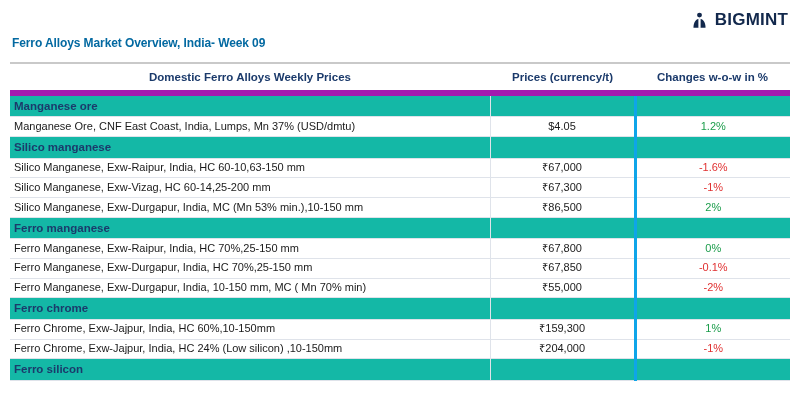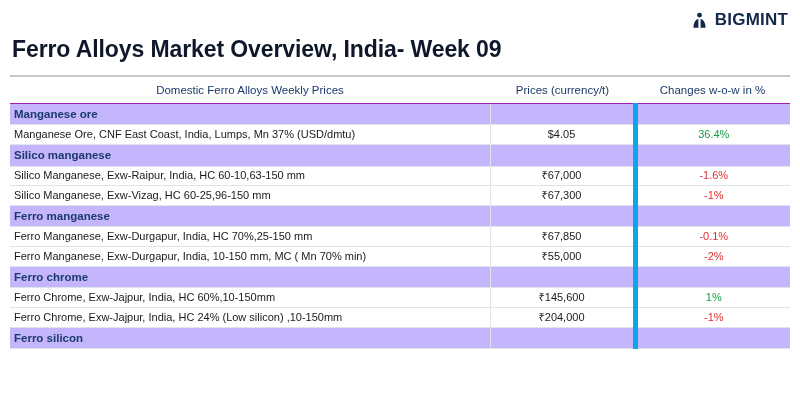--- a/index.html
+++ b/index.html
@@ -42,45 +42,45 @@
     display: inline-block;
   }
   .brand-text {
     font-size: 17px;
     font-weight: bold;
     letter-spacing: 0.2px;
     color: #12284c;
     font-family: "Liberation Sans", sans-serif;
   }
   .title {
-    font-size: 23px;
-    font-weight: bold;
-    color: #0f172a;
+    font-size: 12px;
+    font-weight: bold;
+    color: #0369a1;
     margin: 6px 0 12px 2px;
     letter-spacing: -0.1px;
   }
   .title-rule {
     margin-top: 7px;
     border-bottom: 2px solid #c9c9c9;
   }
   
   table.market {
     width: 100%;
     border-collapse: collapse;
     margin-top: 0px;
     font-size: 11px;
     table-layout: fixed;
   }
   table.market th {
     font-size: 11.5px;
-    font-weight: normal;
+    font-weight: bold;
     color: #1b3a6b;
     padding: 7px 6px;
     text-align: center;
-    border-bottom: 1px solid #a21caf;
+    border-bottom: 6px solid #a21caf;
     vertical-align: middle;
   }
   th.col-item {
     text-align: left;
     padding-left: 4px;
   }
   th.col-price { width: 145px; }
   th.col-change { width: 155px; }
 
   td {
@@ -91,32 +91,32 @@
   }
   td.item {
     text-align: left;
     padding-left: 4px;
     color: #1a1a1a;
     font-size: 11px;
   }
   td.price {
     text-align: center;
     border-left: 1px solid #dfe3ea;
-    border-right: 5px solid #0ea5e9;
+    border-right: 3px solid #0ea5e9;
     font-size: 11px;
   }
   td.change {
     text-align: center;
     font-size: 11px;
   }
   tr.group td {
     font-weight: bold;
     color: #1b3a6b;
     font-size: 11.5px;
-    background: #c4b5fd;
+    background: #14b8a6;
     padding-top: 3px;
     padding-bottom: 3px;
   }
   tr.group td.item {
     border-bottom: 1px solid #dfe3ea;
   }
   .up { color: #1a9c4a; }
   .down { color: #e03030; }
   .flat { color: #1a9c4a; }
 </style>
@@ -157,60 +157,70 @@
     </thead>
     <tbody>
         <tr class="group">
           <td class="item">Manganese ore</td>
           <td class="price"></td>
           <td class="change"></td>
         </tr>
         <tr>
           <td class="item">Manganese Ore, CNF East Coast, India, Lumps, Mn 37% (USD/dmtu)</td>
           <td class="price">$4.05</td>
-          <td class="change up">36.4%</td>
+          <td class="change up">1.2%</td>
         </tr>
         <tr class="group">
           <td class="item">Silico manganese</td>
           <td class="price"></td>
           <td class="change"></td>
         </tr>
         <tr>
           <td class="item">Silico Manganese, Exw-Raipur, India, HC 60-10,63-150 mm</td>
           <td class="price">₹67,000</td>
           <td class="change down">-1.6%</td>
         </tr>
         <tr>
-          <td class="item">Silico Manganese, Exw-Vizag, HC 60-25,96-150 mm</td>
+          <td class="item">Silico Manganese, Exw-Vizag, HC 60-14,25-200 mm</td>
           <td class="price">₹67,300</td>
           <td class="change down">-1%</td>
         </tr>
+        <tr>
+          <td class="item">Silico Manganese, Exw-Durgapur, India, MC (Mn 53% min.),10-150 mm</td>
+          <td class="price">₹86,500</td>
+          <td class="change up">2%</td>
+        </tr>
         <tr class="group">
           <td class="item">Ferro manganese</td>
           <td class="price"></td>
           <td class="change"></td>
+        </tr>
+        <tr>
+          <td class="item">Ferro Manganese, Exw-Raipur, India, HC 70%,25-150 mm</td>
+          <td class="price">₹67,800</td>
+          <td class="change flat">0%</td>
         </tr>
         <tr>
           <td class="item">Ferro Manganese, Exw-Durgapur, India, HC 70%,25-150 mm</td>
           <td class="price">₹67,850</td>
           <td class="change down">-0.1%</td>
         </tr>
         <tr>
           <td class="item">Ferro Manganese, Exw-Durgapur, India, 10-150 mm, MC ( Mn 70% min)</td>
           <td class="price">₹55,000</td>
           <td class="change down">-2%</td>
         </tr>
         <tr class="group">
           <td class="item">Ferro chrome</td>
           <td class="price"></td>
           <td class="change"></td>
         </tr>
         <tr>
           <td class="item">Ferro Chrome, Exw-Jajpur, India, HC 60%,10-150mm</td>
-          <td class="price">₹145,600</td>
+          <td class="price">₹159,300</td>
           <td class="change up">1%</td>
         </tr>
         <tr>
           <td class="item">Ferro Chrome, Exw-Jajpur, India, HC 24% (Low silicon) ,10-150mm</td>
           <td class="price">₹204,000</td>
           <td class="change down">-1%</td>
         </tr>
         <tr class="group">
           <td class="item">Ferro silicon</td>
           <td class="price"></td>

